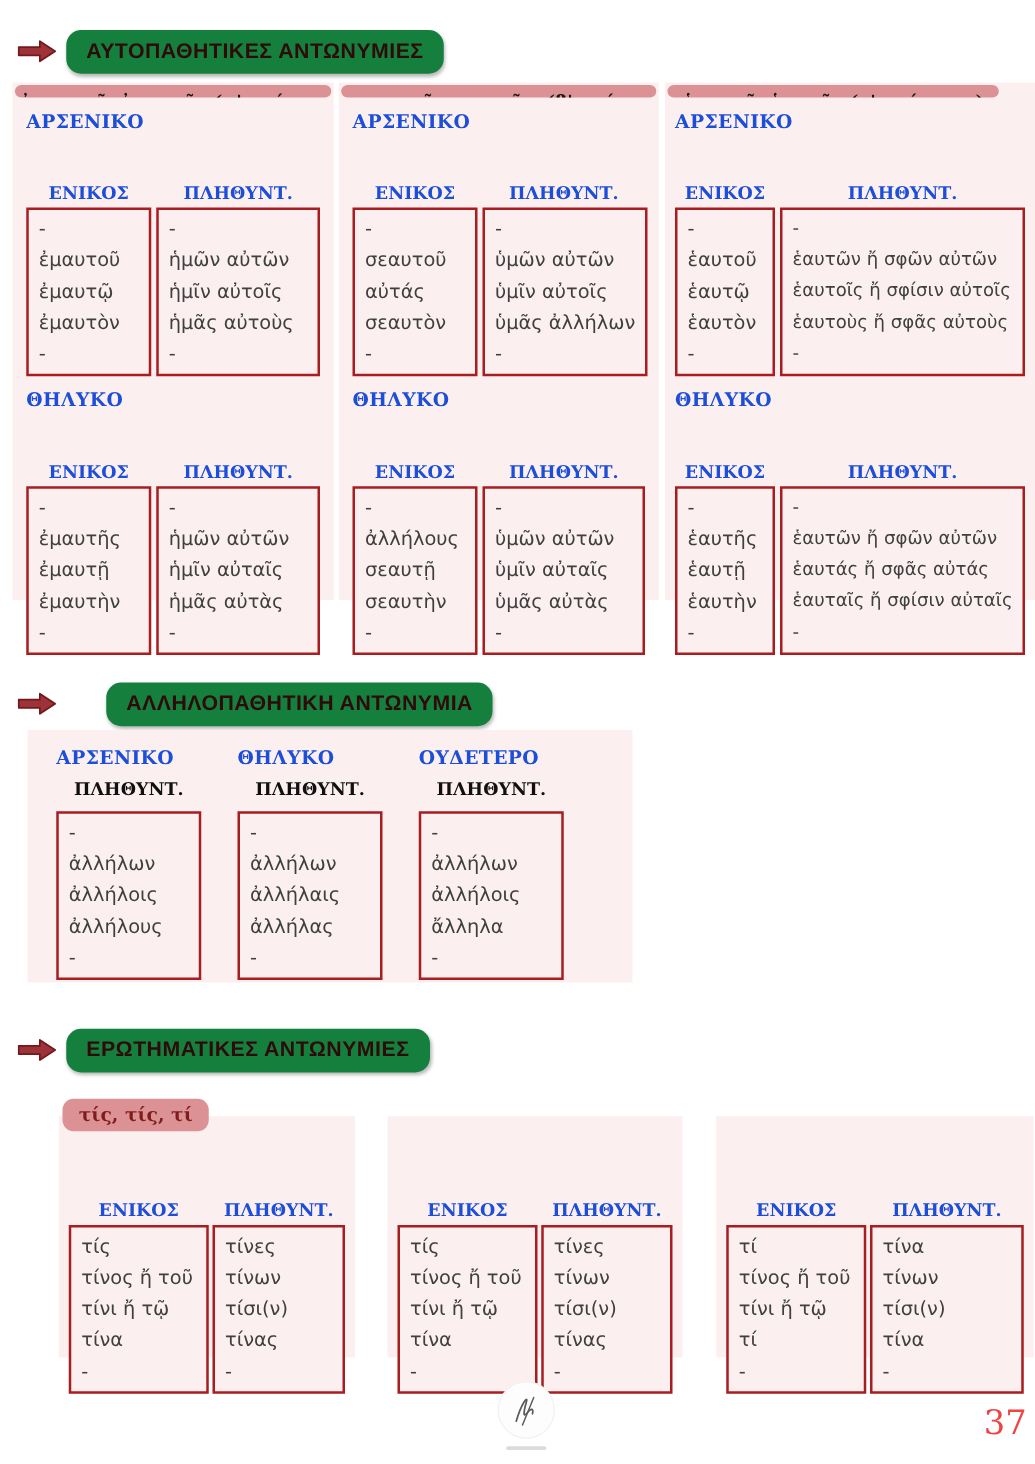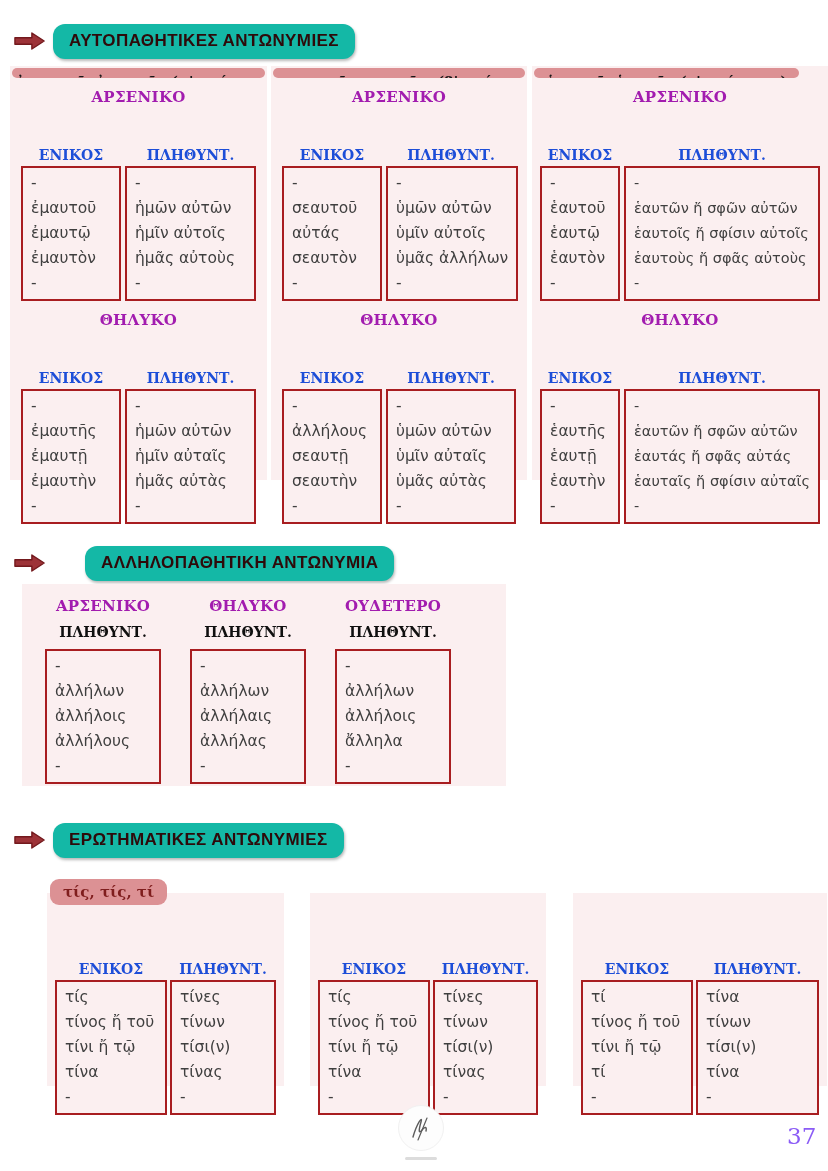--- a/index.html
+++ b/index.html
@@ -7,42 +7,42 @@
   body {
     width:828px; height:1171px; position:relative; overflow:hidden;
     font-family:"DejaVu Sans", sans-serif;
   }
   .page { position:absolute; inset:0; background:#ffffff; }
 
   
   .sec-head { position:absolute; display:flex; align-items:center; gap:7px; height:38px; }
   .arrow-icon { flex:none; display:flex; align-items:center; }
   .sec-badge {
-    background:#14b8a6; color:#2e0a0a;
+    background:#15803d; color:#2e0a0a;
     font-family:"Liberation Sans", sans-serif; font-weight:700; font-size:17px;
     letter-spacing:.4px; padding:7px 16px 8px; border-radius:12px;
     box-shadow:1px 2px 3px rgba(0,0,0,.28); white-space:nowrap;
   }
 
   
   .panel { position:absolute; background:#fbeff0; }
   .rpanel { display:flex; flex-direction:column; padding:2px; }
   .person-badge {
     background:#dc9194; color:#161616; border-radius:10px;
     font-family:"DejaVu Serif", serif; font-weight:700; font-size:14.5px;
     padding:5px 4px; text-align:center; white-space:nowrap; overflow:hidden;
   }
   .full-badge .person-badge { align-self:stretch; }
   .p3 .person-badge { align-self:flex-start; padding:5px 12px; }
 
   .gender { margin-top:10px; padding:0 9px; }
   .p3 .gender { padding:0 6px; }
   .g-title {
-    text-align:center; font-family:"DejaVu Serif", serif; font-weight:700;
-    font-size:15px; color:#a21caf; letter-spacing:.3px;
+    text-align:left; font-family:"DejaVu Serif", serif; font-weight:700;
+    font-size:15px; color:#1d4ed8; letter-spacing:.3px;
   }
   .heads { display:flex; gap:4px; margin:5px 0 3px; }
   .heads .h {
     font-family:"DejaVu Serif", serif; font-weight:700; font-size:14px;
     color:#1d4ed8; text-align:center;margin-top:36px;
   }
   .hs { width:100px; flex:none; } .hp { flex:1; }
   .p3 .hs { width:80px; }
 
   .boxes { display:flex; gap:4px; }
@@ -86,21 +86,21 @@
     position:absolute; left:398px; top:1105px; width:46px; height:46px;
     border-radius:50%; background:#fdfdfd; border:1px solid #f1f1f1;
     display:flex; align-items:center; justify-content:center;
   }
   .logo-caption {
     position:absolute; left:405px; top:1157px; width:32px; height:3px;
     background:#dcdcdc; border-radius:2px;
   }
   .page-number {
     position:absolute; left:787px; top:1123px;
-    font-family:"DejaVu Serif", serif; font-size:23px; color:#8b5cf6;
+    font-family:"DejaVu Serif", serif; font-size:27px; color:#ef4444;
   }
 </style>
 </head>
 <body>
 
 <div class="page">
 
   <div class="sec-head" style="left:14px;top:22px;">
     <span class="arrow-icon">
       <svg width="32" height="20" viewBox="0 0 34 20">

